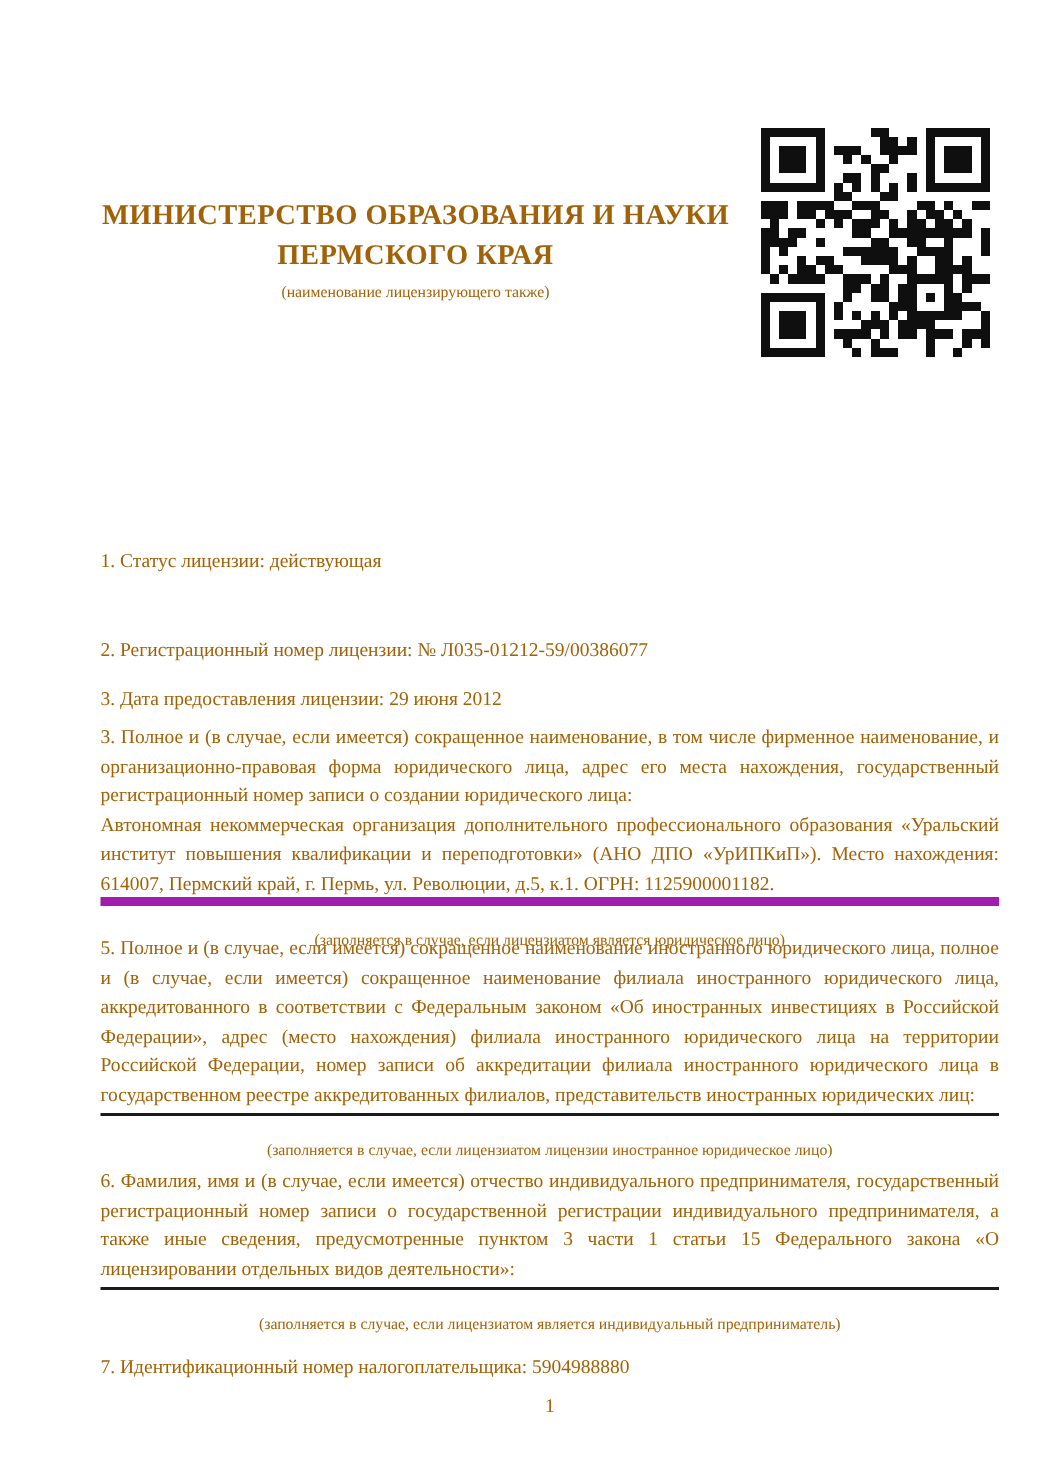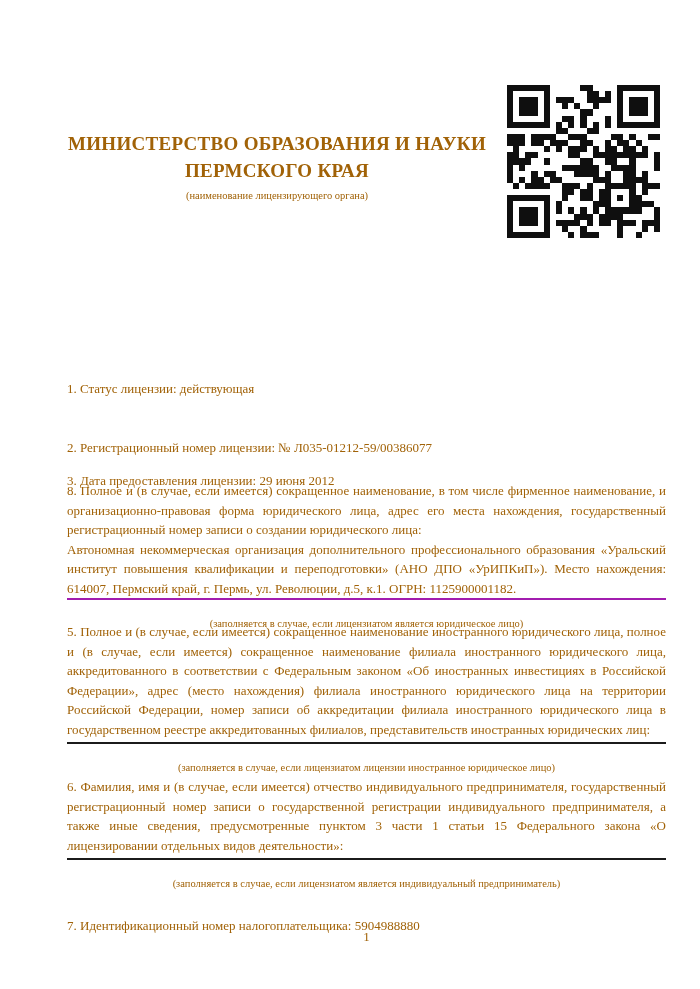--- a/index.html
+++ b/index.html
@@ -52,22 +52,22 @@
   }
 
   .sec {
     position: absolute;
     left: 67px;
     width: 599px;
     font-size: 13px;
     line-height: 19.5px;
   }
   .sec p.q { text-align: justify; }
-  .sec p.plain { text-align: left; margin-top: 15px; }
-  .underlined { border-bottom: 2px solid #a21caf; }
+  .sec p.plain { text-align: left; }
+  .underlined { border-bottom: 6px solid #a21caf; }
   .blank-line {
     height: 5px;
     border-bottom: 2px solid #1b1b1b;
   }
   .fill-caption {
     font-size: 10.5px;
     line-height: 13px;
     text-align: center;
     margin-top: 17px;
   }
@@ -414,38 +414,38 @@
         <rect x="12" y="24" width="1" height="1"></rect>
         <rect x="13" y="24" width="1" height="1"></rect>
         <rect x="14" y="24" width="1" height="1"></rect>
         <rect x="18" y="24" width="1" height="1"></rect>
         <rect x="21" y="24" width="1" height="1"></rect>
       </svg>
     </div>
 
   <div class="header-text">
     <div class="ministry">МИНИСТЕРСТВО ОБРАЗОВАНИЯ И НАУКИ ПЕРМСКОГО КРАЯ</div>
-    <div class="ministry-caption">(наименование лицензирующего органа)</div>
+    <div class="ministry-caption">(наименование лицензирующего также)</div>
   </div>
 
 
   <div class="sec" id="sec-status">
     <p class="plain">1. Статус лицензии: действующая</p>
   </div>
 
   <div class="sec" id="sec-regnum">
     <p class="plain">2. Регистрационный номер лицензии: № Л035-01212-59/00386077</p>
   </div>
 
   <div class="sec" id="sec-date">
     <p class="plain">3. Дата предоставления лицензии: 29 июня 2012</p>
   </div>
 
   <div class="sec" id="sec-legal">
-    <p class="q">8. Полное и (в случае, если имеется) сокращенное наименование, в том числе фирменное наименование, и организационно-правовая форма юридического лица, адрес его места нахождения, государственный регистрационный номер записи о создании юридического лица:</p>
+    <p class="q">3. Полное и (в случае, если имеется) сокращенное наименование, в том числе фирменное наименование, и организационно-правовая форма юридического лица, адрес его места нахождения, государственный регистрационный номер записи о создании юридического лица:</p>
     <p class="q underlined">Автономная некоммерческая организация дополнительного профессионального образования «Уральский институт повышения квалификации и переподготовки» (АНО ДПО «УрИПКиП»). Место нахождения: 614007, Пермский край, г. Пермь, ул. Революции, д.5, к.1. ОГРН: 1125900001182.</p>
     <div class="fill-caption">(заполняется в случае, если лицензиатом является юридическое лицо)</div>
   </div>
 
   <div class="sec" id="sec-foreign">
     <p class="q">5. Полное и (в случае, если имеется) сокращенное наименование иностранного юридического лица, полное и (в случае, если имеется) сокращенное наименование филиала иностранного юридического лица, аккредитованного в соответствии с Федеральным законом «Об иностранных инвестициях в Российской Федерации», адрес (место нахождения) филиала иностранного юридического лица на территории Российской Федерации, номер записи об аккредитации филиала иностранного юридического лица в государственном реестре аккредитованных филиалов, представительств иностранных юридических лиц:</p>
     <div class="blank-line"></div>
     <div class="fill-caption">(заполняется в случае, если лицензиатом лицензии иностранное юридическое лицо)</div>
   </div>
 

